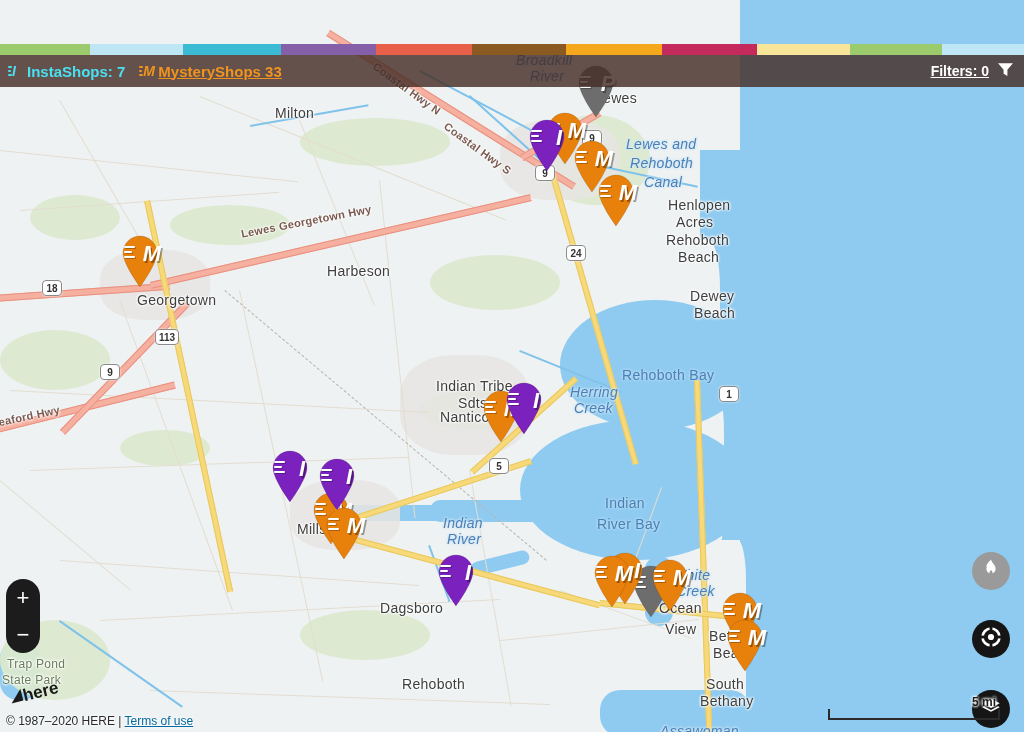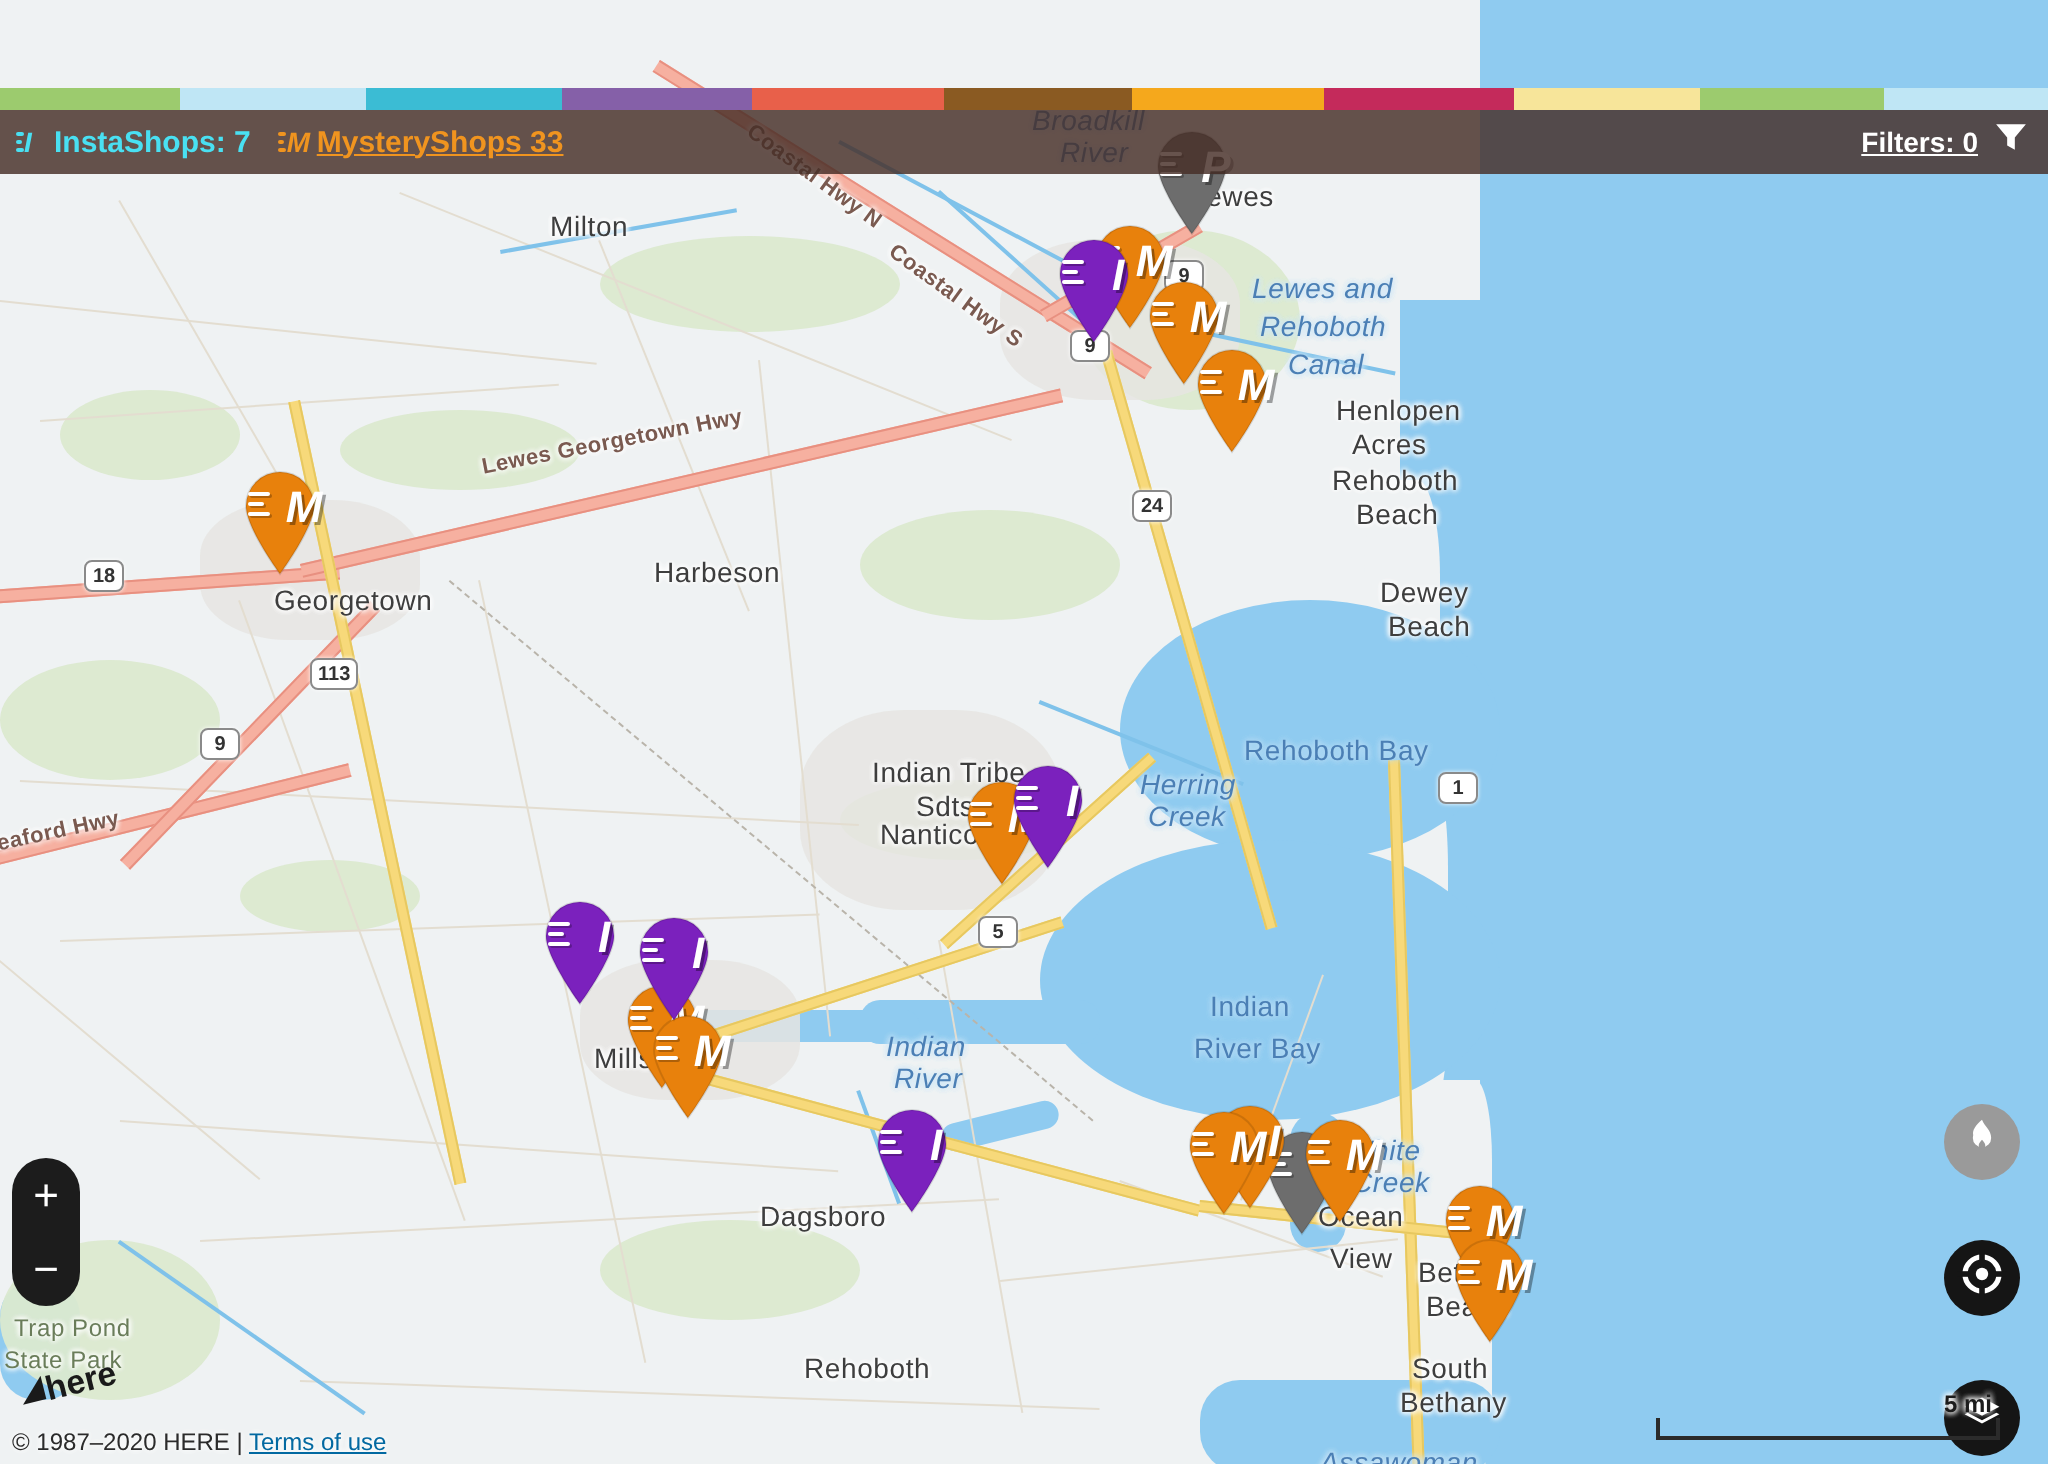--- a/index.html
+++ b/index.html
@@ -190,21 +190,21 @@
     <div class="road yellow" style="left:556px;top:175px;width:300px;transform:rotate(74deg);"></div>
     <div class="road yellow" style="left:700px;top:380px;width:360px;transform:rotate(88deg);"></div>
     <div class="road yellow" style="left:340px;top:520px;width:200px;transform:rotate(-18deg);"></div>
     <div class="road yellow" style="left:470px;top:470px;width:140px;transform:rotate(-42deg);"></div>
     <div class="road yellow" style="left:330px;top:530px;width:280px;transform:rotate(15deg);"></div>
     <div class="road yellow" style="left:600px;top:600px;width:130px;transform:rotate(6deg);"></div>
 
     <div id="map-labels">
         <div class="lbl town" style="left: 275px; top: 105px;">Milton</div>
         <div class="lbl town" style="left: 595px; top: 90px;">Lewes</div>
-        <div class="lbl town" style="left: 327px; top: 263px; margin-top: 15px;">Harbeson</div>
+        <div class="lbl town" style="left: 327px; top: 263px;">Harbeson</div>
         <div class="lbl town" style="left: 137px; top: 292px;">Georgetown</div>
         <div class="lbl town" style="left: 668px; top: 197px;">Henlopen</div>
         <div class="lbl town" style="left: 676px; top: 214px;">Acres</div>
         <div class="lbl town" style="left: 666px; top: 232px;">Rehoboth</div>
         <div class="lbl town" style="left: 678px; top: 249px;">Beach</div>
         <div class="lbl town" style="left: 690px; top: 288px;">Dewey</div>
         <div class="lbl town" style="left: 694px; top: 305px;">Beach</div>
         <div class="lbl town" style="left: 440px; top: 361px; margin-top: 48px;">Nanticoke</div>
         <div class="lbl town" style="left: 436px; top: 378px;">Indian Tribe</div>
         <div class="lbl town" style="left: 458px; top: 395px;">Sdtsa</div>

